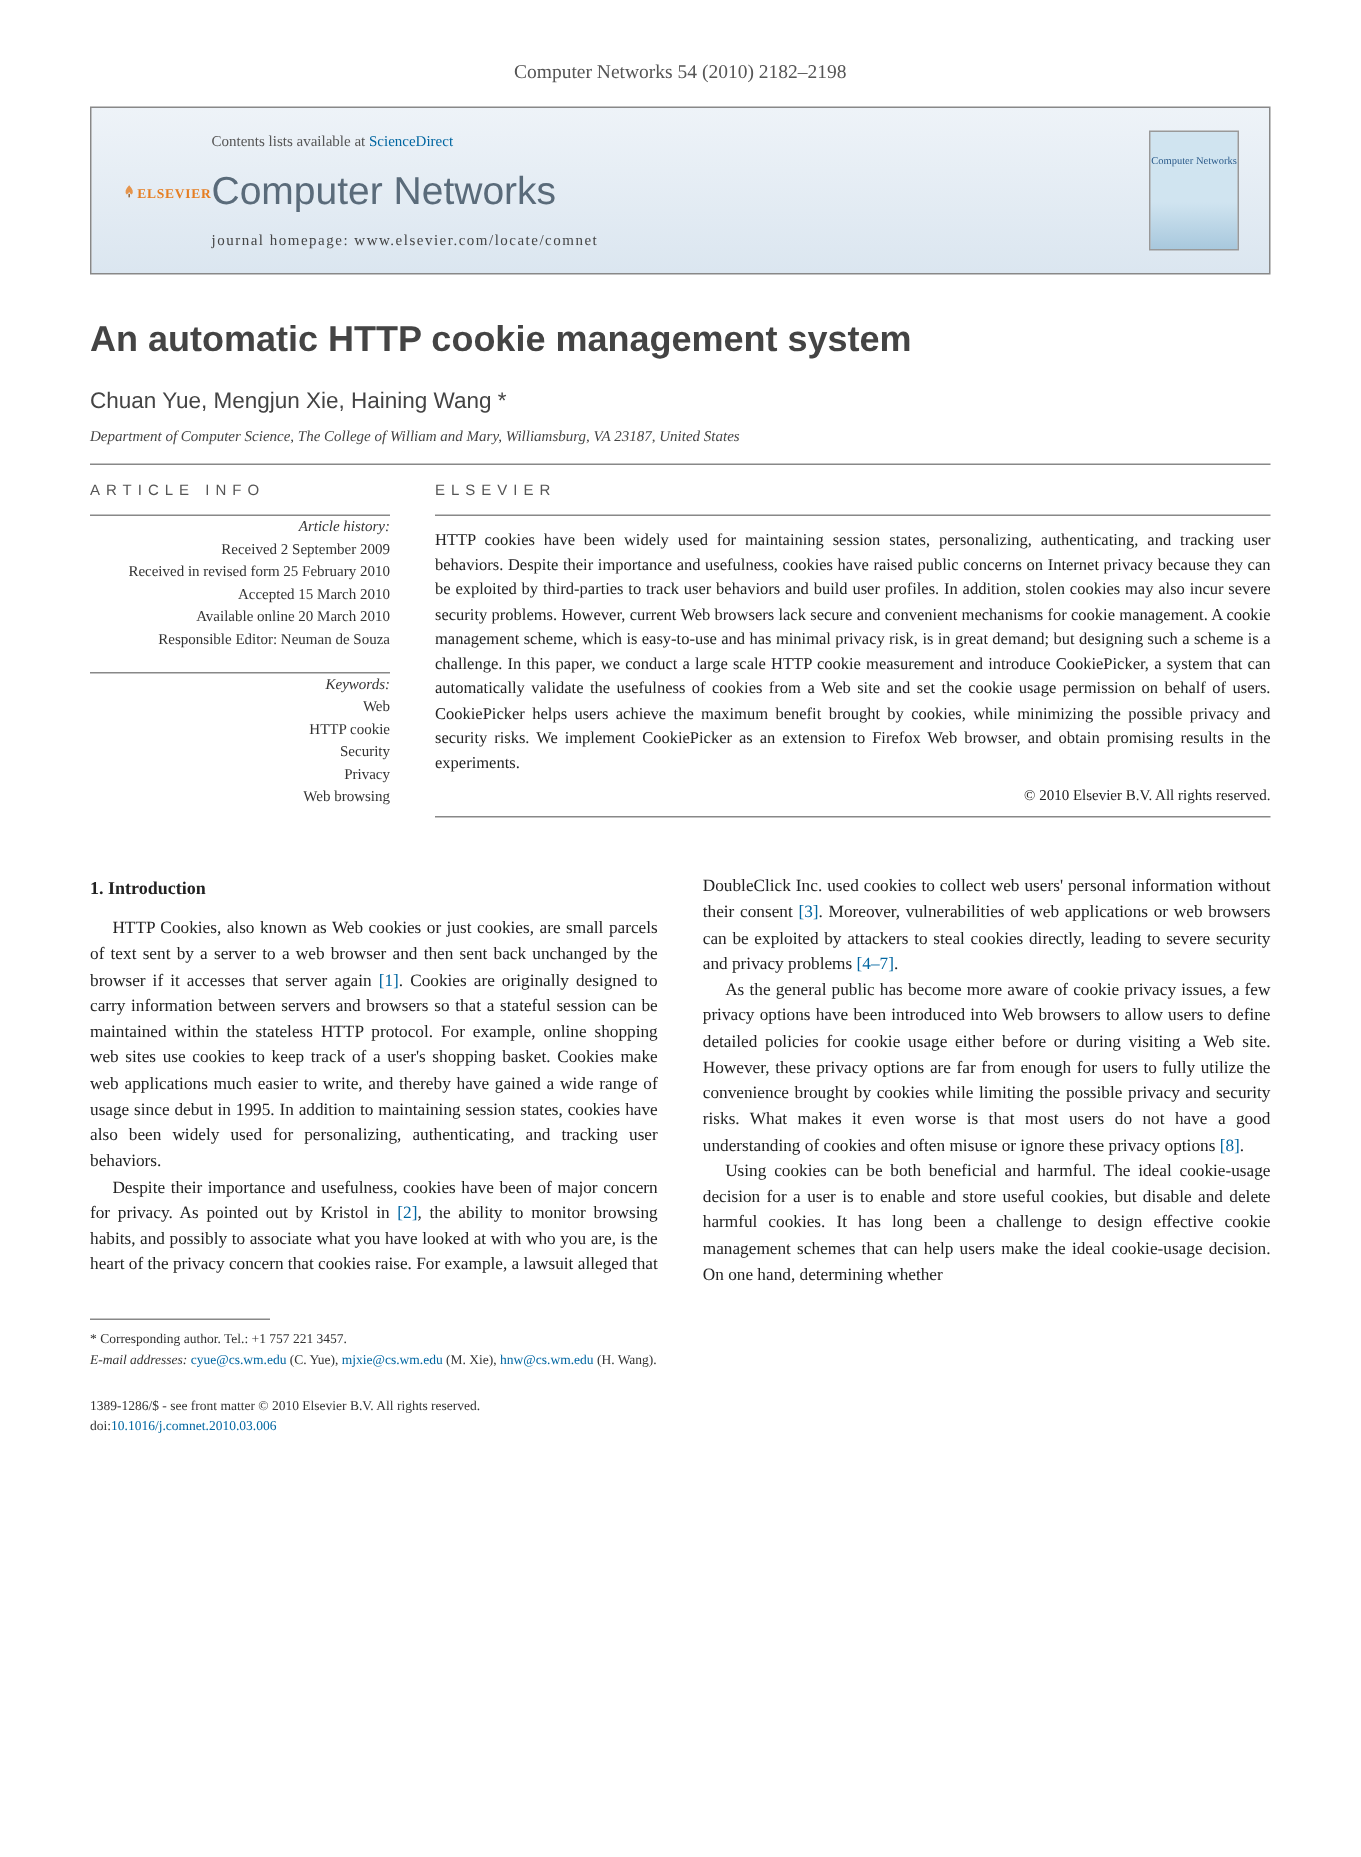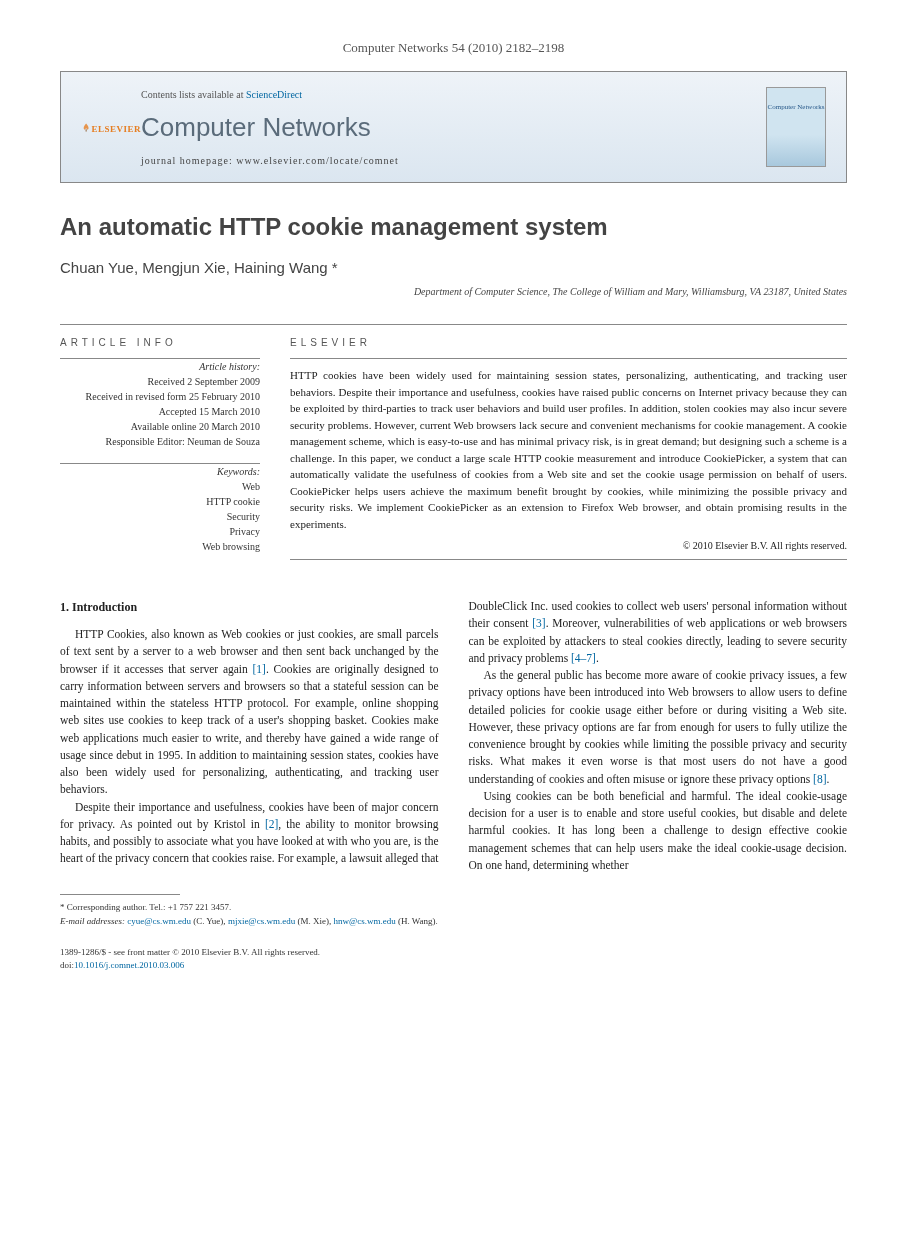--- a/index.html
+++ b/index.html
@@ -94,22 +94,21 @@
   .authors {
     font-size: 15px;
     color: #444;
     margin-bottom: 10px;
     font-family: Arial, sans-serif;
   }
   .affiliation {
     font-size: 10px;
     font-style: italic;
     color: #444;
-    margin-bottom: 27px;
-    text-align: right;
+    margin-bottom: 12px;
   }
   .hr { border: none; border-top: 1px solid #888; margin: 0; }
   .meta-abstract {
     display: flex;
     gap: 30px;
     margin-bottom: 30px;
   }
   .meta-col {
     width: 200px;
     font-size: 10px;

